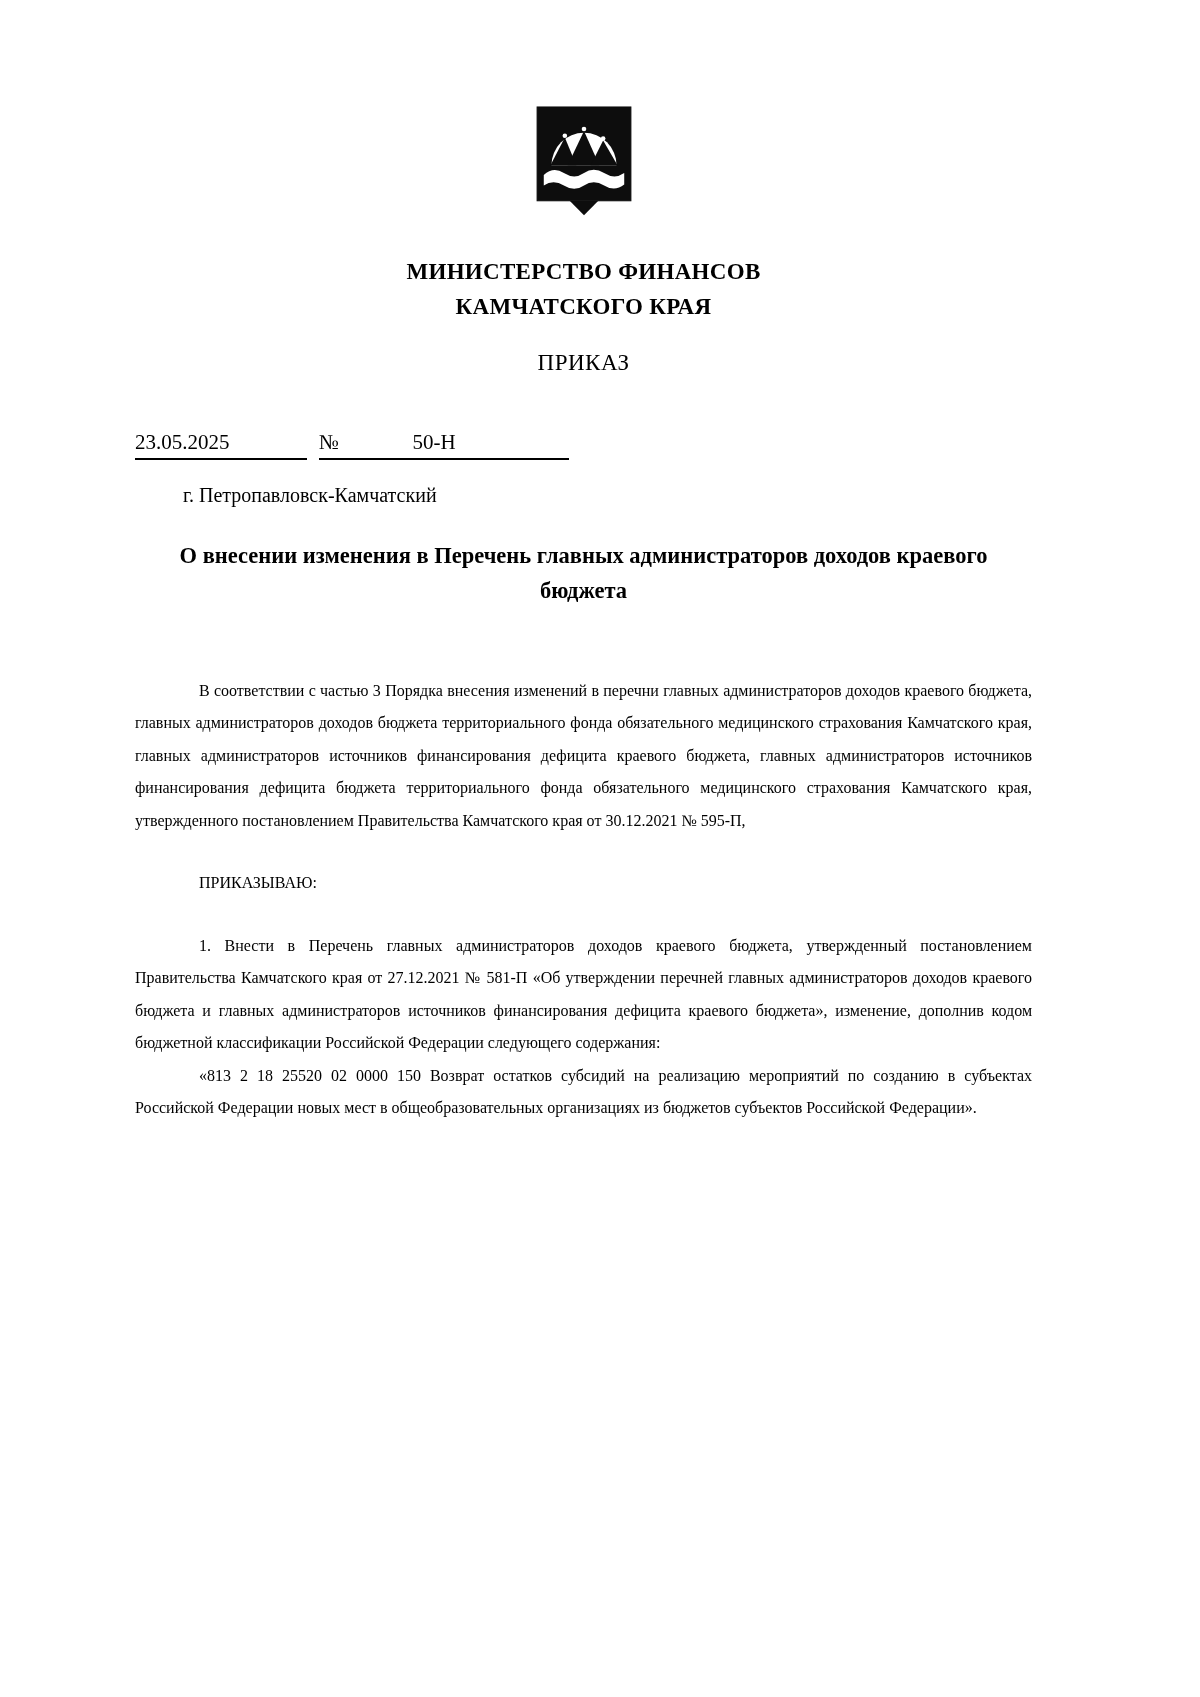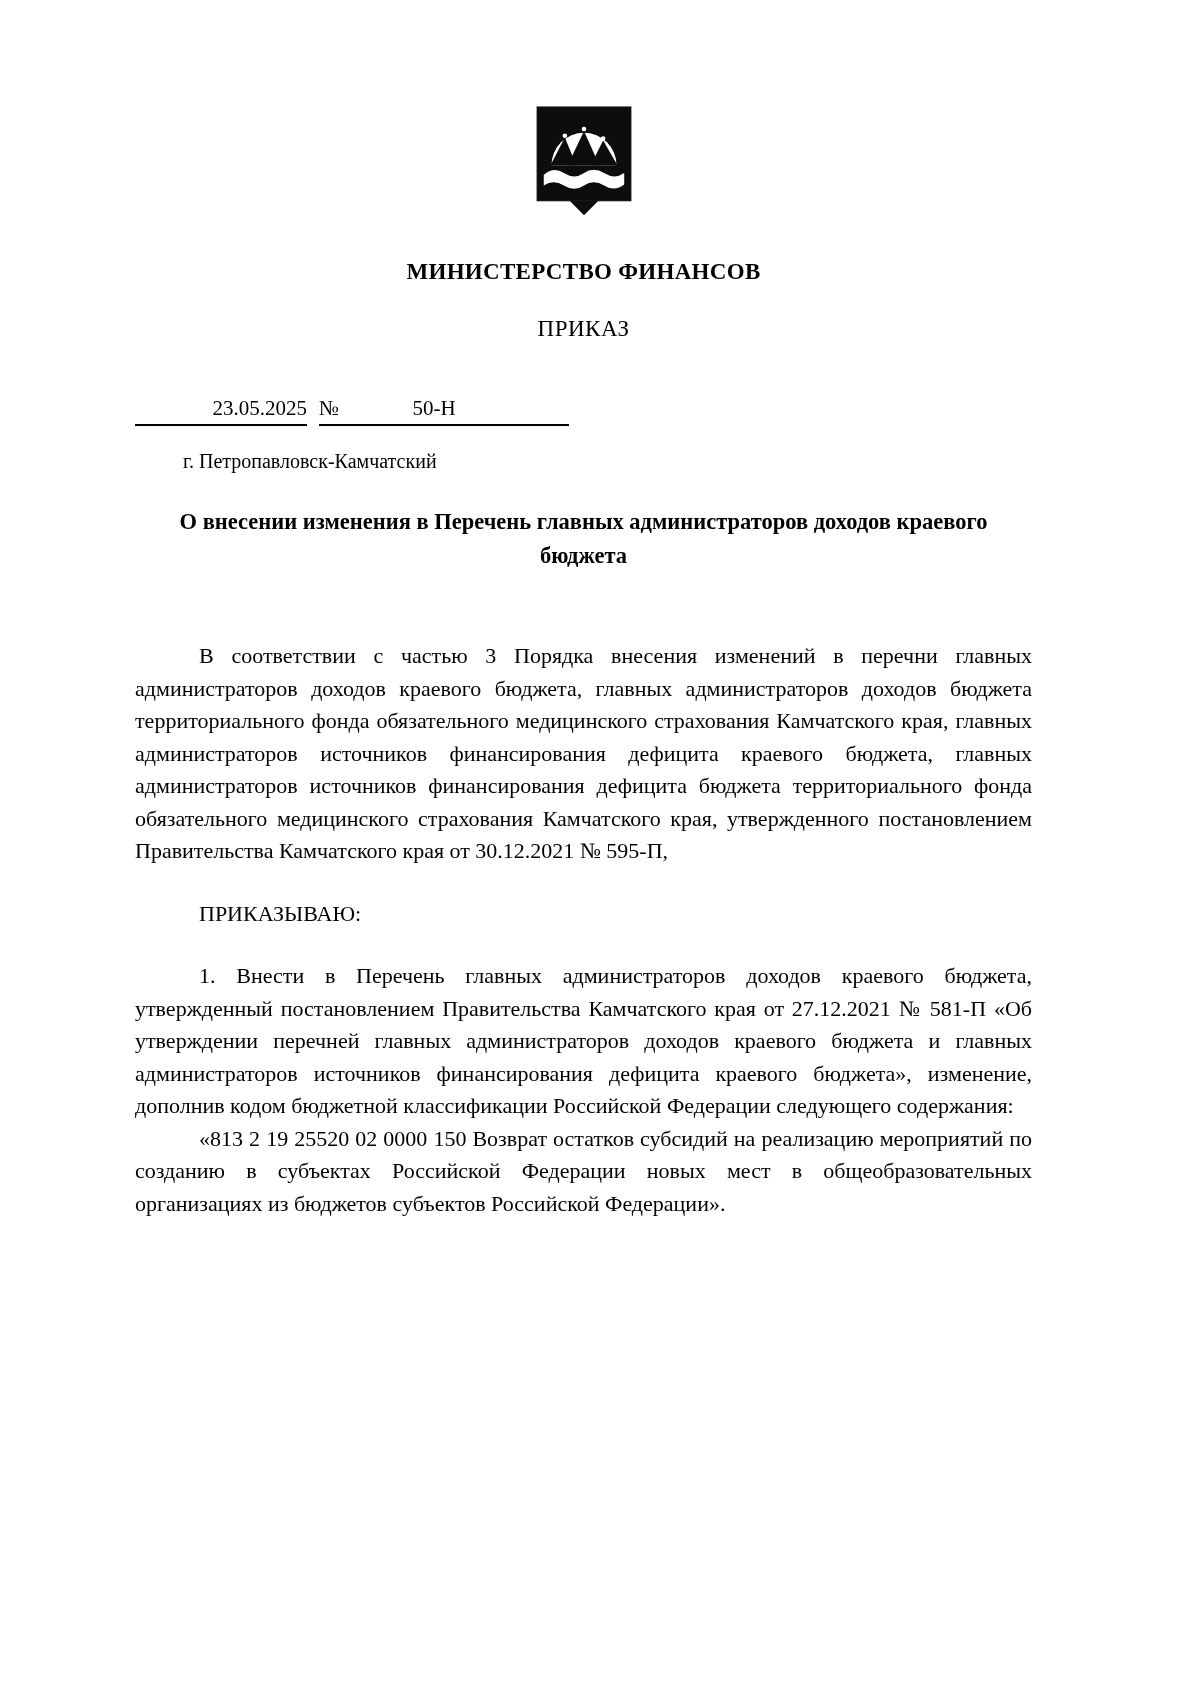--- a/index.html
+++ b/index.html
@@ -44,21 +44,21 @@
   }
   .date-line {
     margin-top: 54px;
     font-size: 21px;
     display: flex;
     align-items: flex-end;
   }
   .seg1 {
     display: inline-block;
     width: 172px;
-    text-align: right;
+    text-align: left;
     border-bottom: 2px solid #000;
     padding-bottom: 3px;
   }
   .seg2 {
     display: inline-flex;
     width: 250px;
     border-bottom: 2px solid #000;
     padding-bottom: 3px;
     margin-left: 12px;
   }
@@ -70,21 +70,21 @@
   }
   .doc-title {
     margin-top: 32px;
     text-align: center;
     font-weight: bold;
     font-size: 22.5px;
     line-height: 1.55;
     padding: 0 30px;
   }
   .para {
-    font-size: 22px;
+    font-size: 16px;
     line-height: 32.5px;
     text-align: justify;
     text-indent: 64px;
     margin: 0;
   }
   .para-intro { margin-top: 66px; }
   .para-order { margin-top: 30px; text-align: left; }
   .para-item  { margin-top: 30px; }
 </style>
 </head>
@@ -103,20 +103,21 @@
         <path d="M57 62 L70 36 L85 62 Z" fill="#0d0d0d"></path>
         <circle cx="30" cy="31" r="2.4" fill="#ffffff"></circle>
         <circle cx="50" cy="24" r="2.4" fill="#ffffff"></circle>
         <circle cx="70" cy="34" r="2.4" fill="#ffffff"></circle>
         <path d="M8 72 Q 18 63 29 70 Q 40 77 50 70 Q 60 63 71 70 Q 82 77 92 70 L 92 82 Q 82 90 71 83 Q 60 76 50 83 Q 40 90 29 83 Q 18 76 8 83 Z" fill="#ffffff"></path>
       </svg>
     </div>
 
     <div class="ministry">
       <div>МИНИСТЕРСТВО ФИНАНСОВ</div>
+      <div>КАМЧАТСКОГО КРАЯ</div>
     </div>
 
     <div class="doc-type">ПРИКАЗ</div>
 
     <div class="date-line">
       <span class="seg1">
         <span>23.05.2025</span>
       </span>
       <span class="seg2">
         <span class="nosign">№</span>
@@ -127,16 +128,16 @@
     <div class="city">г. Петропавловск-Камчатский</div>
 
     <div class="doc-title">О внесении изменения в Перечень главных администраторов доходов краевого бюджета</div>
 
     <p class="para para-intro">В соответствии с частью 3 Порядка внесения изменений в перечни главных администраторов доходов краевого бюджета, главных администраторов доходов бюджета территориального фонда обязательного медицинского страхования Камчатского края, главных администраторов источников финансирования дефицита краевого бюджета, главных администраторов источников финансирования дефицита бюджета территориального фонда обязательного медицинского страхования Камчатского края, утвержденного постановлением Правительства Камчатского края от 30.12.2021 № 595-П,</p>
 
     <p class="para para-order">ПРИКАЗЫВАЮ:</p>
 
     <p class="para para-item">1. Внести в Перечень главных администраторов доходов краевого бюджета, утвержденный постановлением Правительства Камчатского края от 27.12.2021 № 581-П «Об утверждении перечней главных администраторов доходов краевого бюджета и главных администраторов источников финансирования дефицита краевого бюджета», изменение, дополнив кодом бюджетной классификации Российской Федерации следующего содержания:</p>
 
-    <p class="para">«813 2 19 25520 02 0000 150 Возврат остатков субсидий на реализацию мероприятий по созданию в субъектах Российской Федерации новых мест в общеобразовательных организациях из бюджетов субъектов Российской Федерации».</p>
+    <p class="para">«813 2 18 25520 02 0000 150 Возврат остатков субсидий на реализацию мероприятий по созданию в субъектах Российской Федерации новых мест в общеобразовательных организациях из бюджетов субъектов Российской Федерации».</p>
 
   </div>
 </div>
 
 </body></html>

